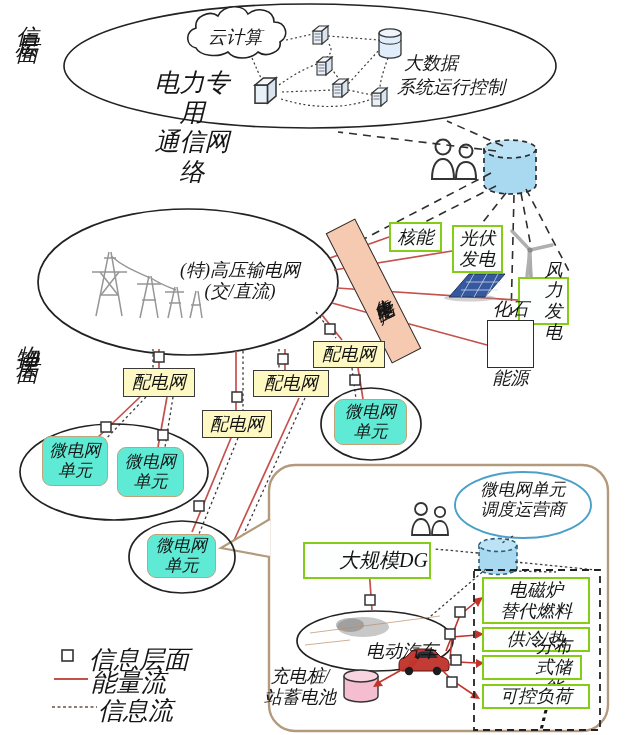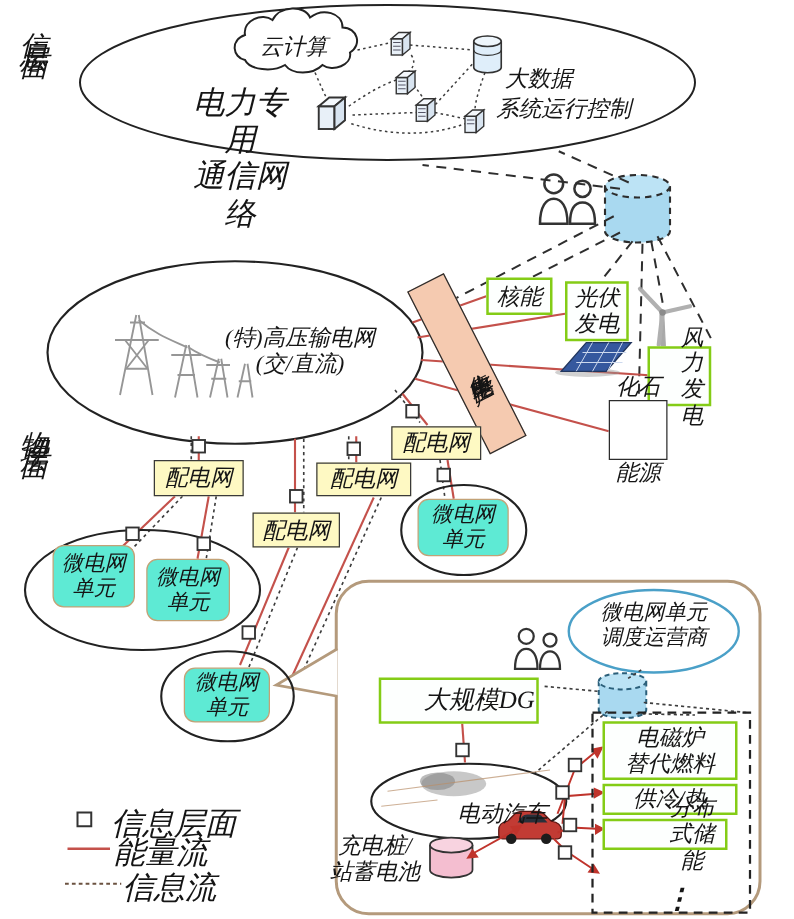--- a/index.html
+++ b/index.html
@@ -318,19 +318,20 @@
     <span>充电桩/</span><br>
     <span>站蓄电池</span>
   </div>
 
   <div class="box green f18" style="left:482px;top:577px;width:108px;height:47px;">
     <span>电磁炉</span>
     <span>替代燃料</span>
   </div>
   <div class="box green f18" style="left:482px;top:627px;width:108px;height:25px;">供冷/热</div>
   <div class="box green f18" style="left:482px;top:655px;width:100px;height:25px;padding-left:43px;">分布式储能</div>
+  <div class="box green f18" style="left:482px;top:684px;width:108px;height:25px;">可控负荷</div>
   <div class="lbl" style="left:531px;top:706px;font-size:22px;font-weight:bold;">⋮</div>
 
   <div class="lbl f19" style="left:89px;top:645px;">信息层面</div>
   <div class="lbl f19" style="left:91px;top:668px;">能量流</div>
   <div class="lbl f19" style="left:98px;top:696px;">信息流</div>
 
 </div>
 
 </body></html>

